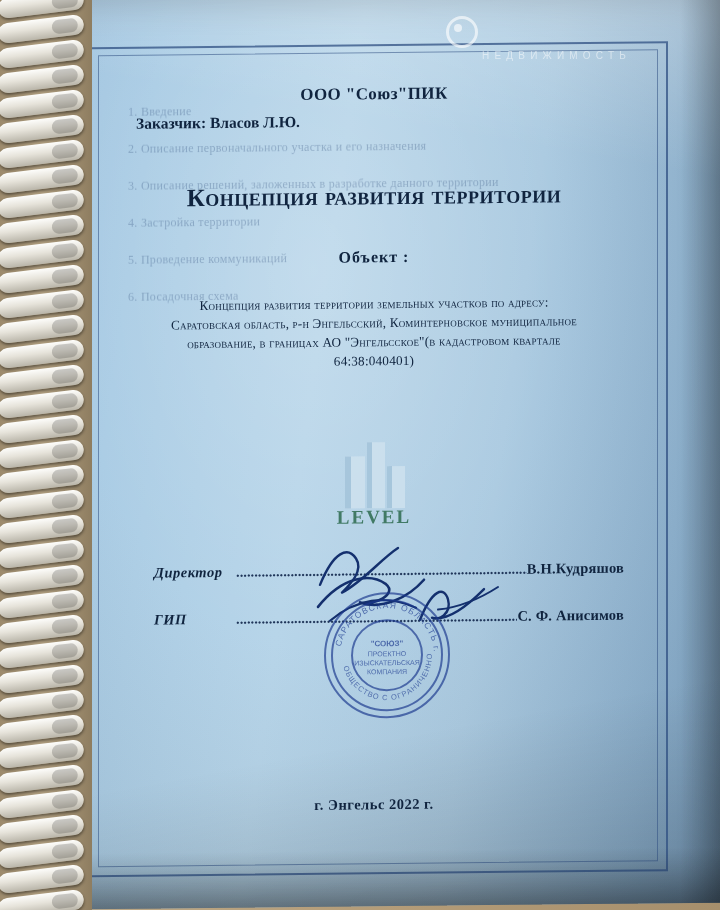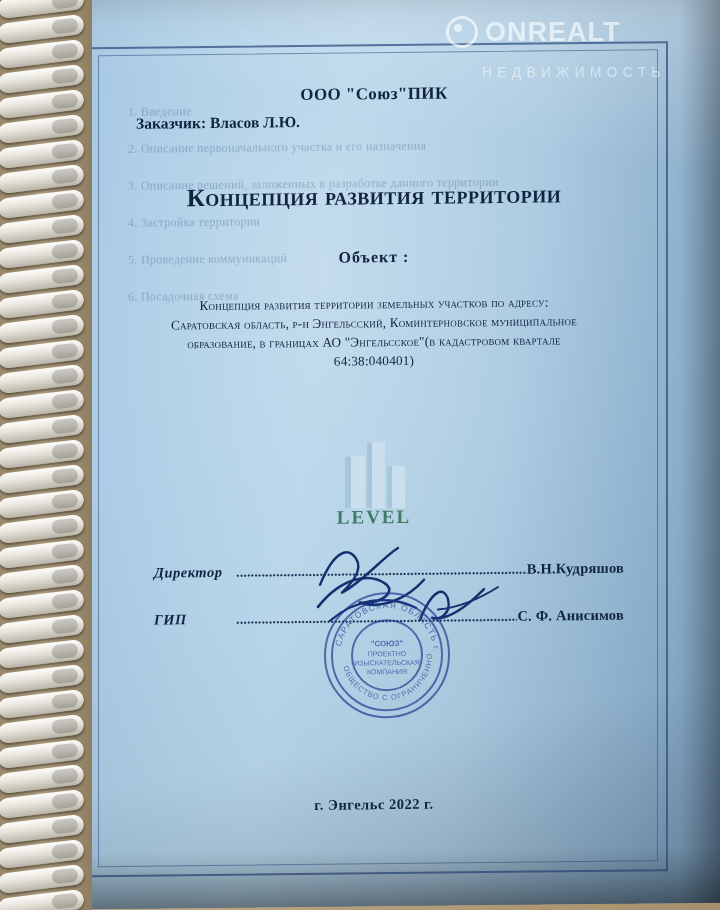--- a/index.html
+++ b/index.html
@@ -129,21 +129,21 @@
     position:absolute;right:14px;top:16px;width:260px;height:56px;
     color:rgba(255,255,255,.62);
     font-family:"Liberation Sans", sans-serif;
     pointer-events:none;
   }
   .wm-main{
     font-size:27px;font-weight:bold;letter-spacing:1px;
     display:flex;align-items:center;gap:7px;
   }
   .wm-sub{
-    font-size:14px;letter-spacing:5.2px;margin-top:16px;margin-left:36px;
+    font-size:10px;letter-spacing:5.2px;margin-top:2px;margin-left:36px;
     color:rgba(255,255,255,.5);
   }
   .wm-circle{
     width:26px;height:26px;border-radius:50%;
     border:3px solid rgba(255,255,255,.62);
     position:relative;flex:0 0 auto;
   }
   .wm-circle::after{
     content:"";position:absolute;left:5px;top:5px;width:8px;height:8px;
     border-radius:50%;background:rgba(255,255,255,.62);
@@ -305,16 +305,15 @@
     <div class="coil" style="top: 794px;"></div>
     <div class="coil" style="top: 819px;"></div>
     <div class="coil" style="top: 844px;"></div>
     <div class="coil" style="top: 869px;"></div>
     <div class="coil" style="top: 894px;"></div>
   </div>
 
 <div class="watermark">
   <div class="wm-main">
     <span class="wm-circle"></span>
-    <span>ONREALT</span>
   </div>
   <div class="wm-sub">НЕДВИЖИМОСТЬ</div>
 </div>
 
 </body></html>

